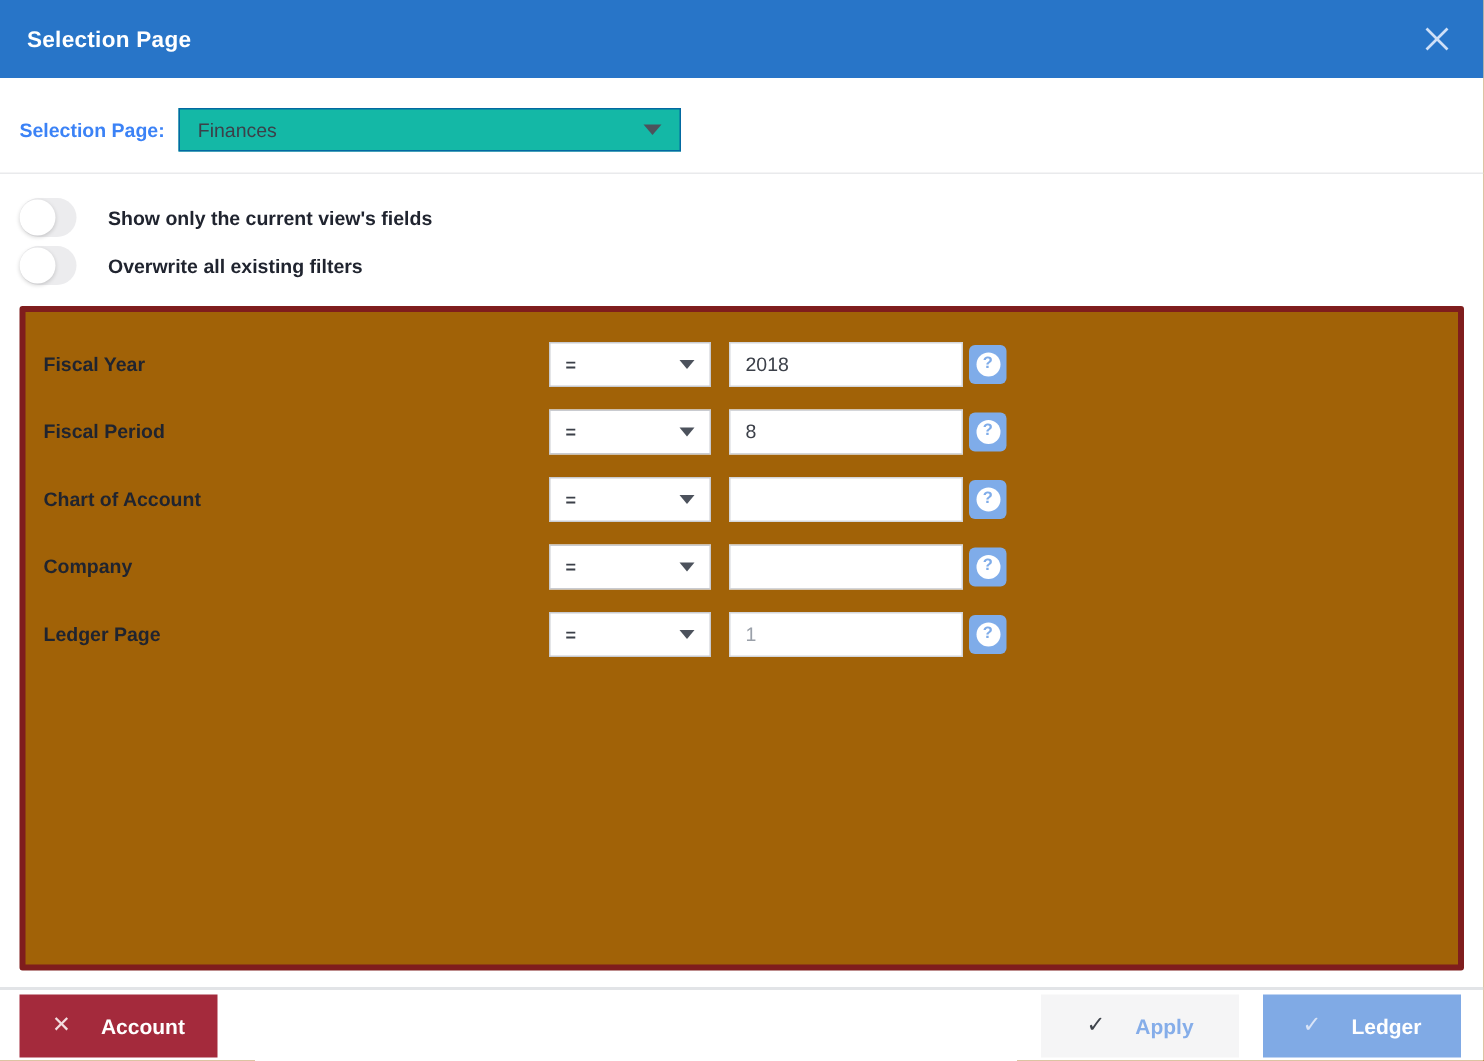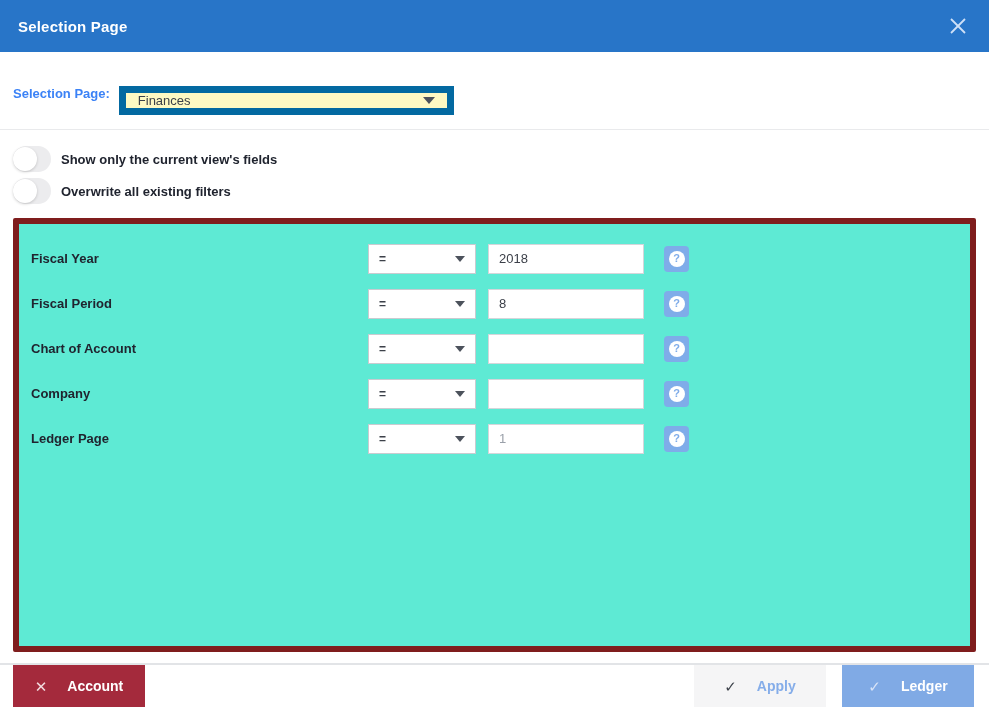--- a/index.html
+++ b/index.html
@@ -27,26 +27,25 @@
   .dlg-close svg { display: block; }
 
   
   .selector-row {
     display: flex; align-items: center;
     padding: 20px 13px 0 13px;
   }
   .selector-label { font-size: 13px; font-weight: bold; color: #3b82f6; margin-right: 9px; }
   .page-select {
     width: 335px; height: 29px;
-    border: 7px solid #0369a1;
-    background: #fef9c3;
+    border: 1px solid #0369a1;
+    background: #14b8a6;
     display: flex; align-items: center;
     padding: 0 12px;
     cursor: pointer;
-    margin-top: 14px;
   }
   .page-select .sel-text { font-size: 13px; color: #3c4049; flex: 1; }
   .caret {
     width: 0; height: 0;
     border-left: 6px solid transparent;
     border-right: 6px solid transparent;
     border-top: 7px solid #4c525c;
   }
   .hr1 { border: none; border-top: 1px solid #e9eaec; margin: 14px 0 0 0; }
 
@@ -57,29 +56,29 @@
     width: 38px; height: 26px; border-radius: 13px;
     background: #ececee;
     position: relative; flex: 0 0 38px;
   }
   .toggle-knob {
     position: absolute; left: 0px; top: 1px;
     width: 24px; height: 24px; border-radius: 50%;
     background: #ffffff;
     box-shadow: 0 1px 3px rgba(0,0,0,.18);
   }
-  .toggle-label { margin-left: 10px; font-size: 13px; font-weight: bold; color: #20242f; }
+  .toggle-label { margin-left: 21px; font-size: 13px; font-weight: bold; color: #20242f; }
 
   
   .filter-panel {
     margin: 8px 13px 0 13px;
-    border: 6px solid #7f1d1d;
+    border: 4px solid #7f1d1d;
     border-radius: 2px;
     height: 443px;
-    background: #5eead4;
+    background: #a16207;
     padding-top: 12px;
     overflow: hidden;
   }
   .filter-row {
     display: flex; align-items: center;
     height: 45px;
     padding: 0 12px;
   }
   .filter-label { width: 337px; flex: 0 0 337px; font-size: 13px; font-weight: bold; color: #20242f; }
   .op-select {
@@ -91,21 +90,21 @@
     cursor: pointer;
   }
   .op-select .op-text { font-size: 12px; font-weight: bold; color: #3c4049; flex: 1; }
   .op-select .caret { border-left-width: 5px; border-right-width: 5px; border-top-width: 6px; }
   .val-input {
     width: 156px; height: 30px; flex: 0 0 156px;
     border: 1px solid #d4d6da;
     padding: 0 10px;
     font-size: 13px; color: #3c4049;
     font-family: "Liberation Sans", sans-serif;
-    margin-right: 20px;
+    margin-right: 4px;
     outline: none;
   }
   .val-input.muted { color: #9aa0a9; }
   .help-btn {
     width: 25px; height: 26px; flex: 0 0 25px;
     background: #7face9;
     border: none; border-radius: 4px;
     display: flex; align-items: center; justify-content: center;
     cursor: pointer;
   }

